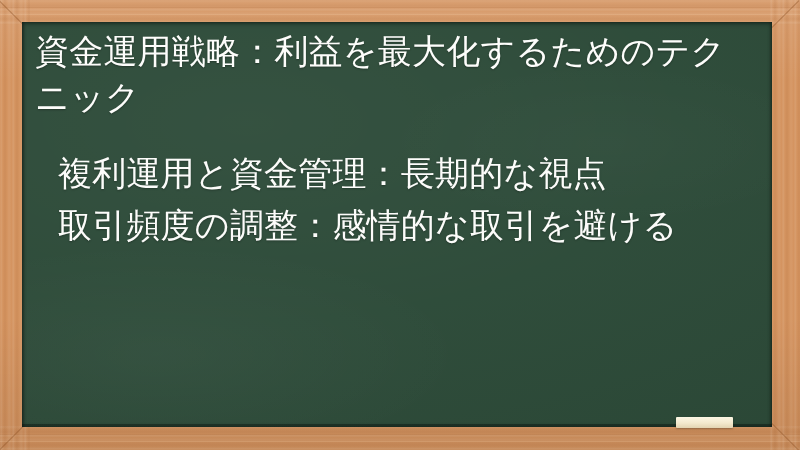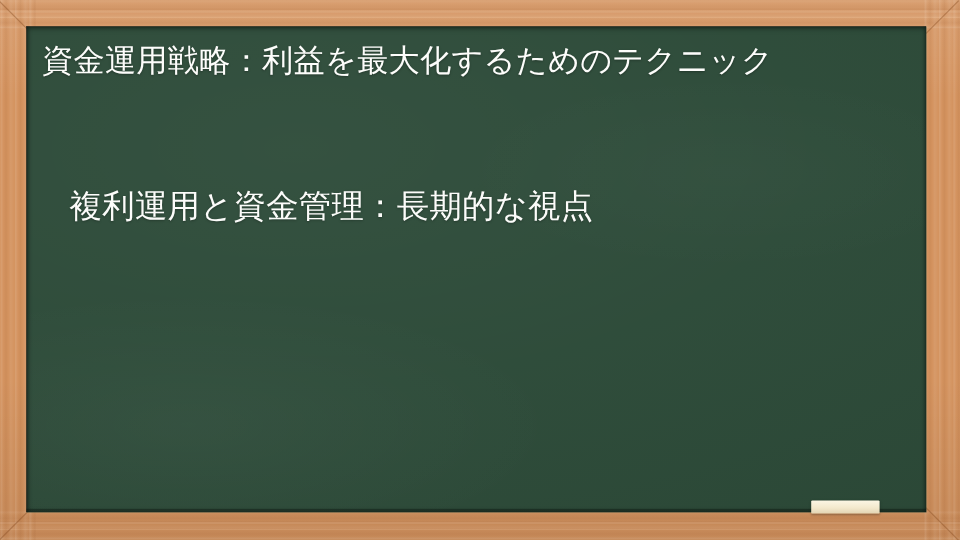--- a/index.html
+++ b/index.html
@@ -139,38 +139,38 @@
       radial-gradient(45% 30% at 78% 30%, rgba(255,255,255,0.020), transparent 70%);
   }
 
   
   .title {
     position: absolute;
     left: 13px;
     top: 6px;
     width: 716px;
     color: #fdfdfb;
-    font-size: 26px;
+    font-size: 34px;
     line-height: 46px;
     font-weight: 400;
     letter-spacing: 0.2px;
     text-shadow: 0 1px 2px rgba(0,0,0,0.30);
     white-space: pre-wrap;
   }
 
   .bullets {
     position: absolute;
     left: 36px;
     top: 125px;
     width: 700px;
   }
 
   .bullet-line {
     color: #fcfcfa;
-    font-size: 27px;
+    font-size: 34px;
     line-height: 52px;
     font-weight: 400;
     letter-spacing: 0.2px;
     text-shadow: 0 1px 2px rgba(0,0,0,0.28);
     white-space: nowrap;
   }
 
   
   .chalk {
     position: absolute;
@@ -211,20 +211,21 @@
   <div class="miter bl"></div>
   <div class="miter br"></div>
 
   <div class="board">
     <div class="board-dust"></div>
 
     <div class="title">資金運用戦略：利益を最大化するためのテクニック</div>
 
     <div class="bullets">
       <div class="bullet-line">複利運用と資金管理：長期的な視点</div>
+      <div class="bullet-line">取引頻度の調整：感情的な取引を避ける</div>
     </div>
   </div>
 
   <div class="board-lip"></div>
 
   <div class="chalk"></div>
 
 </div>
 
 </body></html>

